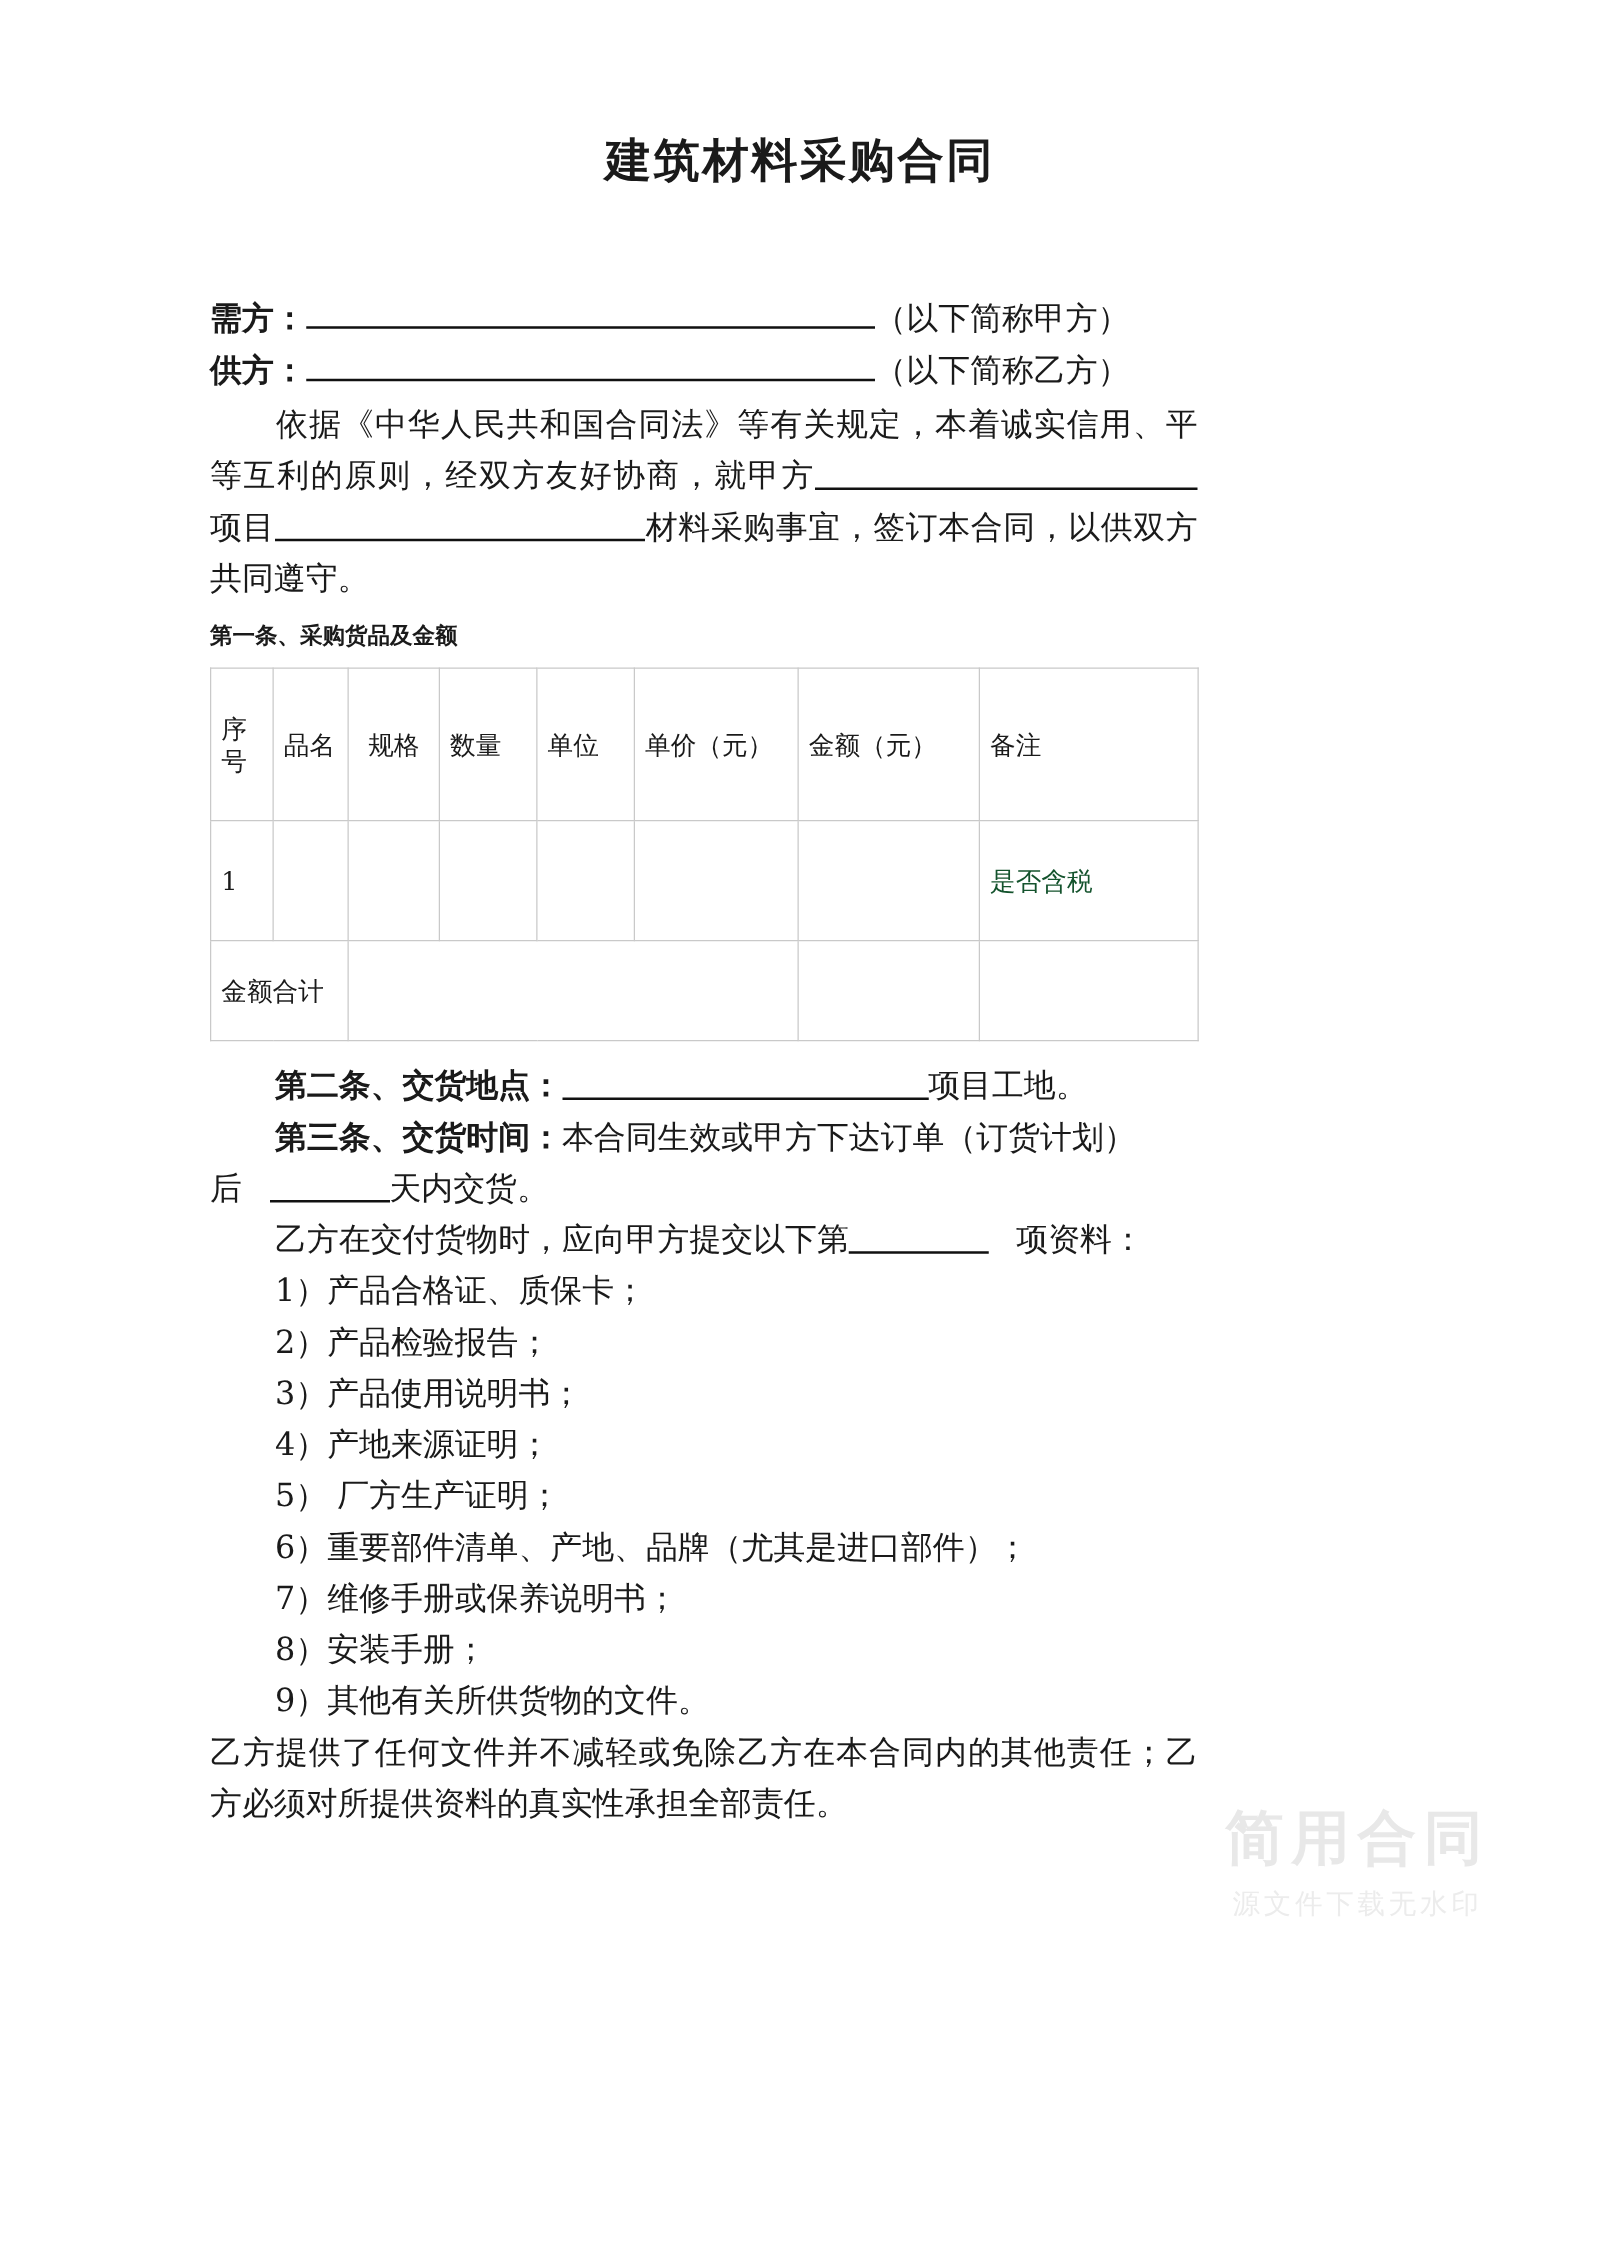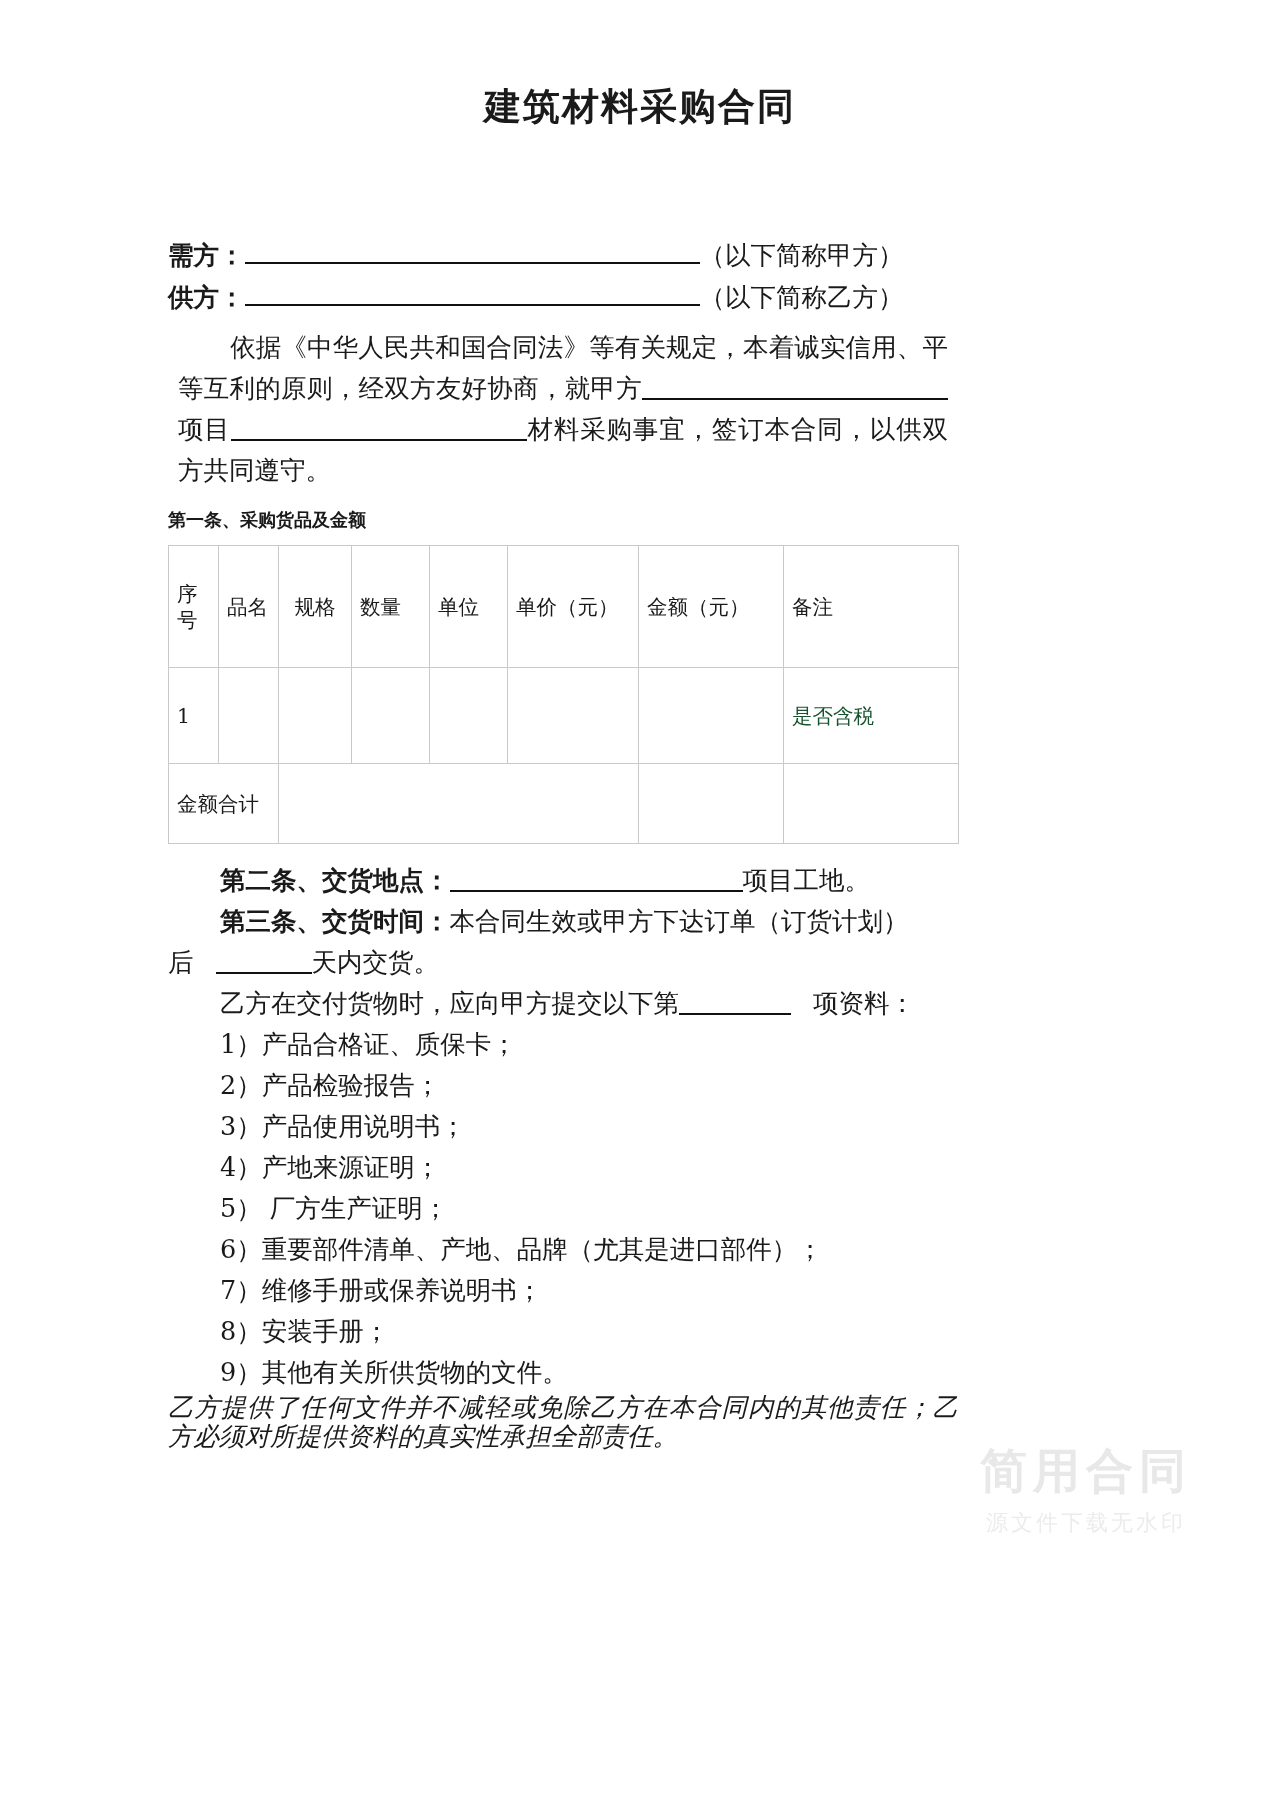--- a/index.html
+++ b/index.html
@@ -21,21 +21,21 @@
     padding: 0;
   }
 
   
   .doc-title {
     text-align: center;
     font-size: 37px;
     font-weight: bold;
     letter-spacing: 2px;
     margin: 0;
-    padding-top: 82px;
+    padding-top: 104px;
     font-family: "DejaVu Serif", "Liberation Serif", serif;
   }
 
   
   .content {
     position: absolute;
     left: 168px;
     top: 236px;
     width: 790px;
     font-size: 25.5px;
@@ -55,21 +55,21 @@
   }
   .fill {
     display: inline-block;
     border-bottom: 2px solid #111;
     height: 27px;
   }
   .fill-party { width: 455px; }
 
   .para {
     text-indent: 0;
-    margin: 10px;
+    margin: 0;
     line-height: 41px;
     text-align: justify;
   }
   .para .indent { display:inline-block; width: 52px; }
 
   .fill-inline-a { width: 306px; display:inline-block; border-bottom: 2px solid #111; height: 24px; vertical-align: -3px;}
   .fill-inline-b { width: 296px; display:inline-block; border-bottom: 2px solid #111; height: 24px; vertical-align: -3px;}
   .fill-inline-c { width: 293px; display:inline-block; border-bottom: 2px solid #111; height: 24px; vertical-align: -3px;}
   .fill-inline-d { width: 96px;  display:inline-block; border-bottom: 2px solid #111; height: 24px; vertical-align: -3px;}
   .fill-inline-e { width: 112px; display:inline-block; border-bottom: 2px solid #111; height: 24px; vertical-align: -3px;}
@@ -118,24 +118,23 @@
   }
   .clause-line .lead { display:inline-block; width: 52px; }
   .clause-strong { font-weight: bold; }
 
   .list-line {
     line-height: 41px;
     margin: 0;
     padding-left: 52px;
   }
   .body-para {
-    line-height: 29px;
+    line-height: 41px;
     margin: 0;
     text-align: justify;
-    font-style: italic;
   }
 
   
   .watermark {
     position: absolute;
     right: 88px;
     bottom: 272px;
     text-align: center;
     pointer-events: none;
     user-select: none;

